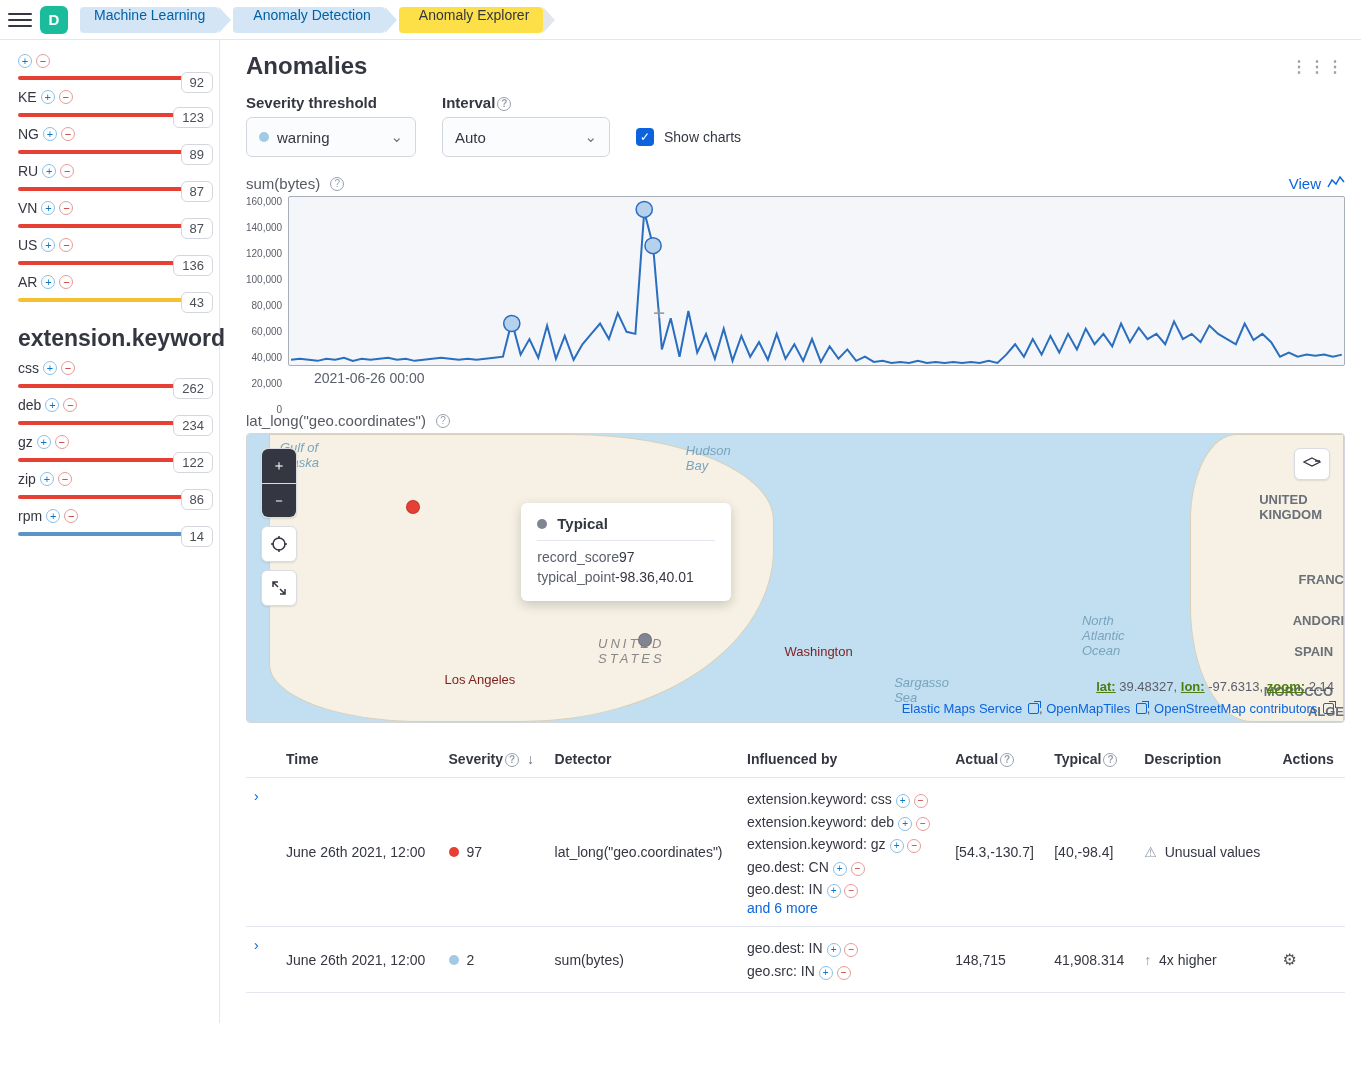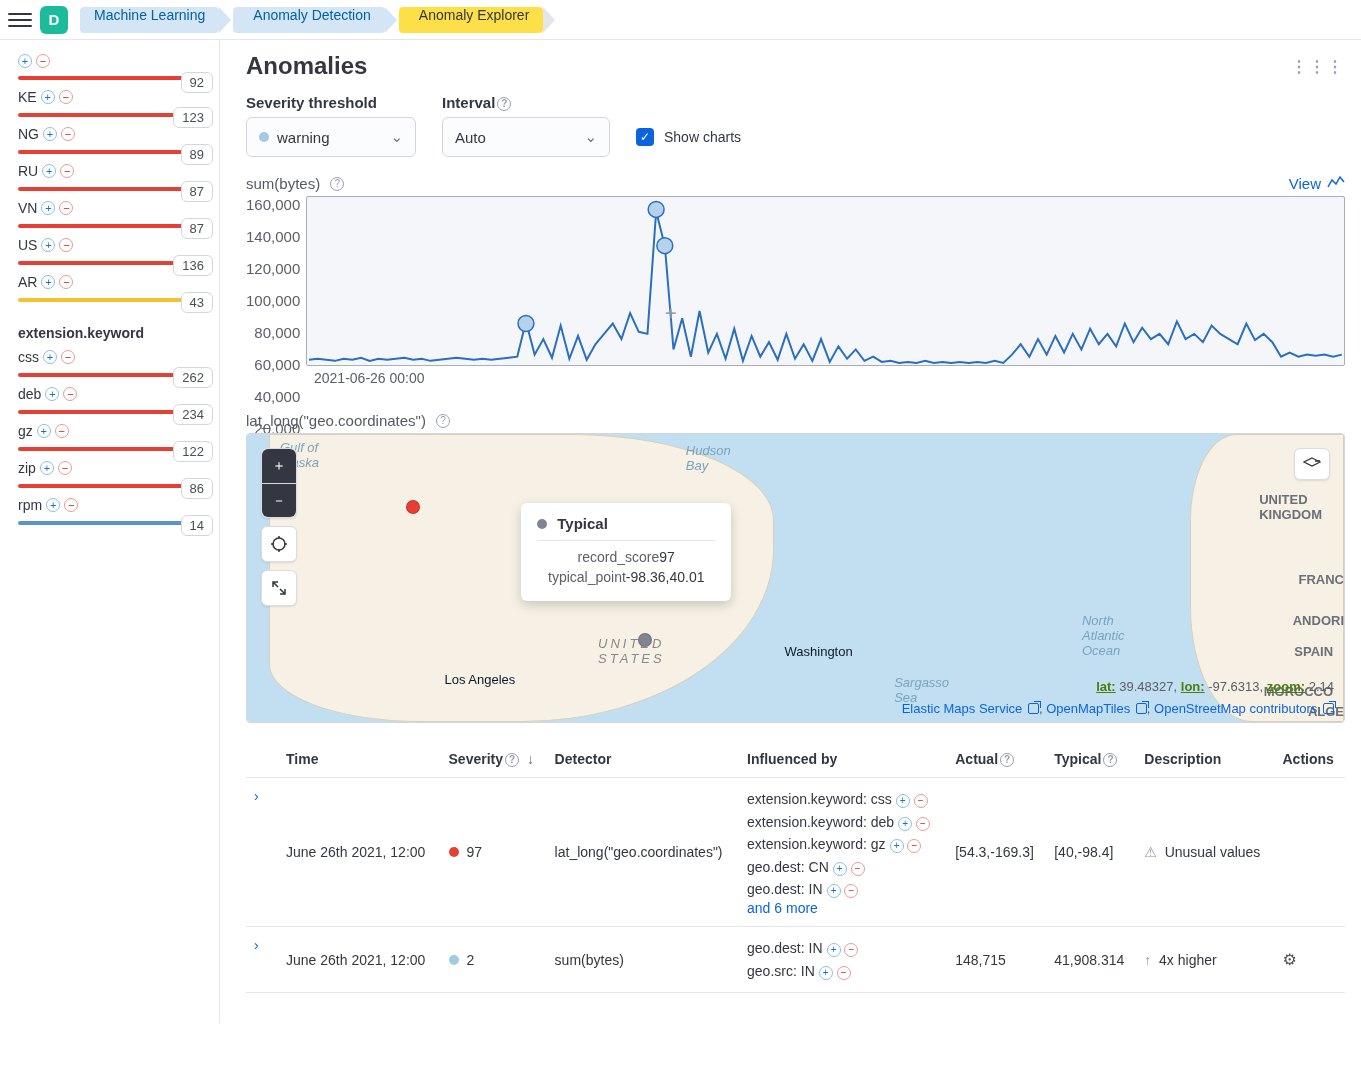--- a/index.html
+++ b/index.html
@@ -27,51 +27,51 @@
   .sb-row { display:flex; align-items:center; gap:4px; font-size:14px; color:#343741;}
   .sb-row .plus, .sb-row .minus { width:14px; height:14px; border-radius:50%; border:1px solid; display:inline-flex; align-items:center; justify-content:center; font-size:11px; line-height:1;}
   .sb-row .plus { color:#0c77c9; border-color:#8ac0e6;}
   .sb-row .minus { color:#bd271e; border-color:#e69b97;}
   .bar-wrap { display:flex; align-items:center; gap:6px; margin-top:2px;}
   .bar { height:4px; border-radius:2px; flex:1; background:#e63f34;}
   .bar.yellow { background:#f5c131;}
   .bar.minor { background:#5a94c9;}
   .val { font-size:13px; color:#343741;}
   .badge { position:absolute; right:-6px; top:18px; border:1px solid #d3d6dd; border-radius:6px; padding:2px 8px; font-size:13px; color:#4a4e57; background:#fff;}
-  .sb-heading { font-weight:700; font-size:14px; margin:18px 0 8px 0;}
+  .sb-heading { font-weight:700; font-size:23px; margin:18px 0 8px 0;}
   
   .page-title { font-size:24px; font-weight:700; margin-bottom:14px; display:flex; justify-content:space-between; align-items:center;}
   .dots-icon { color:#98a0b0; font-size:16px; letter-spacing:2px;}
   .controls { display:flex; align-items:flex-end; gap:26px; margin-bottom:18px;}
   .ctrl-group label { font-size:15px; font-weight:600; display:block; margin-bottom:6px;}
   .info-circ { display:inline-block; width:14px; height:14px; border:1px solid #98a0b0; border-radius:50%; font-size:10px; color:#98a0b0; text-align:center; line-height:12px; margin-left:2px; vertical-align:middle;}
   .select { border:1px solid #d3d6dd; border-radius:6px; height:40px; display:flex; align-items:center; padding:0 12px; gap:8px; min-width:170px; font-size:15px; color:#343741; background:#fbfcfe;}
   .select.small { min-width:168px;}
   .chevron { margin-left:auto; color:#6b7280;}
   .sev-dot { width:10px; height:10px; border-radius:50%; display:inline-block;}
   .checkbox-row { display:flex; align-items:center; gap:10px; height:40px;}
   .cb { width:18px; height:18px; border-radius:4px; background:#0b64dd; display:flex; align-items:center; justify-content:center; color:#fff; font-size:12px;}
   .panel-header { display:flex; align-items:center; gap:8px; margin:6px 0 4px 0; font-size:15px; color:#575a63;}
   .panel-header .spacer { flex:1;}
   .view-link { color:#0b64dd; font-size:15px; display:flex; gap:6px; align-items:flex-start;}
   .chart-area { display:flex; }
-  .y-ticks { display:flex; flex-direction:column; justify-content:space-between; align-items:flex-end; height:170px; font-size:15px; color:#5a5e68; padding-right:6px;gap:15px;}
+  .y-ticks { display:flex; flex-direction:column; justify-content:space-between; align-items:flex-end; height:170px; font-size:10px; color:#5a5e68; padding-right:6px;gap:15px;}
   .chart-box { position:relative; flex:1; height:170px; border:1px solid #a8aeb8; border-radius:2px; background:#f5f6f9;}
   .chart-sublabel { font-size:14px; color:#5a5e68; margin-left:68px; margin-top:4px;}
   .map-wrap { margin-top:26px;}
   .map { position:relative; height:290px; border:1px solid #d3d6dd; border-radius:4px; overflow:hidden;}
   .map-controls { position:absolute; left:14px; top:14px; display:flex; flex-direction:column; gap:8px;}
   .mc-group { background:#fff; border:1px solid #d9dce2; border-radius:6px; box-shadow:0 1px 2px rgba(0,0,0,.1);}
   .mc-btn { width:34px; height:34px; display:flex; align-items:center; justify-content:center; color:#343741;}
   .mc-btn.dark { background:#343741; color:#fff;}
   .mc-group .mc-btn + .mc-btn { border-top:1px solid #d9dce2;}
   .map-layer-toggle { position:absolute; right:14px; top:14px; width:36px; height:32px; background:#fff; border:1px solid #d9dce2; border-radius:6px; display:flex; align-items:center; justify-content:center; box-shadow:0 1px 2px rgba(0,0,0,.1);}
   .map-tooltip { position:absolute; background:#fff; border-radius:6px; box-shadow:0 4px 12px rgba(0,0,0,.18); padding:12px 16px; width:210px;}
   .map-tooltip .tt-title { display:flex; align-items:center; gap:10px; font-weight:600; font-size:15px; padding-bottom:8px; border-bottom:1px solid #e3e6ec; margin-bottom:8px;}
-  .tt-row { display:flex; justify-content:center; font-size:14px; margin:4px 0;}
+  .tt-row { display:flex; justify-content:flex-start; font-size:14px; margin:4px 0;}
   .tt-key { color:#5a5e68;}
   .map-status { position:absolute; right:10px; bottom:28px; font-size:13px; color:#5a5e68;}
   .map-status b{ color:#4d7c0f; font-weight:600;text-decoration:underline;}
   .map-attrib { position:absolute; right:10px; bottom:6px; font-size:13px; color:#0b64dd;}
   .map-attrib .sep { color:#5a5e68;}
   .ext-icon { display:inline-block; width:11px; height:11px; border:1.5px solid currentColor; border-radius:2px; position:relative; margin-left:2px; vertical-align:-1px;}
   .ext-icon::after { content:""; position:absolute; top:-3px; right:-3px; width:6px; height:6px; border-top:1.5px solid currentColor; border-right:1.5px solid currentColor;}
   .marker-red { position:absolute; width:14px; height:14px; border-radius:50%; background:#e63f34; border:1px solid rgba(0,0,0,.15);}
   .marker-grey { position:absolute; width:14px; height:14px; border-radius:50%; background:#808591; border:1px solid rgba(0,0,0,.15);}
   
@@ -85,21 +85,21 @@
   .inf-link { color:#0b64dd;}
   .small-pm .plus, .small-pm .minus { width:14px; height:14px; border-radius:50%; border:1px solid; display:inline-flex; align-items:center; justify-content:center; font-size:10px;}
   .small-pm .plus { color:#0c77c9; border-color:#8ac0e6;}
   .small-pm .minus { color:#bd271e; border-color:#e69b97;}
   .arrow-down::after{content:"↓"; margin-left:4px; color:#6b7280;}
   .gear { color:#555; font-size:16px;}
   
   .ocean { position:absolute; inset:0; background:#c1dff1;}
   .land { position:absolute; background:#f6f1e4; border:1px solid #d8d0bb;}
   .map-label { position:absolute; font-size:13px; color:#6a6f78; white-space:nowrap;}
-  .map-label.city { color:#0f172a; }
+  .map-label.city { color:#7f1d1d; }
   .map-label.water { color:#7aa4bd; font-style:italic; }
   .map-label.country { letter-spacing:3px; font-style:italic; color:#888;}
 </style>
 </head>
 <body>
 
 <div class="top-header">
   <div class="hamburger">
       <span></span>
       <span></span>
@@ -445,21 +445,21 @@
             </td>
     <td class="mid">lat_long("geo.coordinates")</td>
     <td>
               <div class="inf-row">extension.keyword: css <span class="small-pm"><span class="plus">+</span> <span class="minus">−</span></span></div>
               <div class="inf-row">extension.keyword: deb <span class="small-pm"><span class="plus">+</span> <span class="minus">−</span></span></div>
               <div class="inf-row">extension.keyword: gz <span class="small-pm"><span class="plus">+</span> <span class="minus">−</span></span></div>
               <div class="inf-row">geo.dest: CN <span class="small-pm"><span class="plus">+</span> <span class="minus">−</span></span></div>
               <div class="inf-row">geo.dest: IN <span class="small-pm"><span class="plus">+</span> <span class="minus">−</span></span></div>
               <div class="inf-link">and 6 more</div>
             </td>
-    <td class="mid">[54.3,-169.3]</td>
+    <td class="mid">[54.3,-130.7]</td>
     <td class="mid">[40,-98.4]</td>
     <td class="mid"><span style="color:#8a94a3">⚠</span>&nbsp;&nbsp;Unusual values</td>
     <td class="mid"></td>
   </tr>
           <tr>
     <td class="expand-cell"><span>›</span></td>
     <td class="mid">June 26th 2021, 12:00</td>
     <td class="mid">
               <div class="sev-cell"><span class="sev-dot" style="background:#a1cae5"></span>2</div>
             </td>

